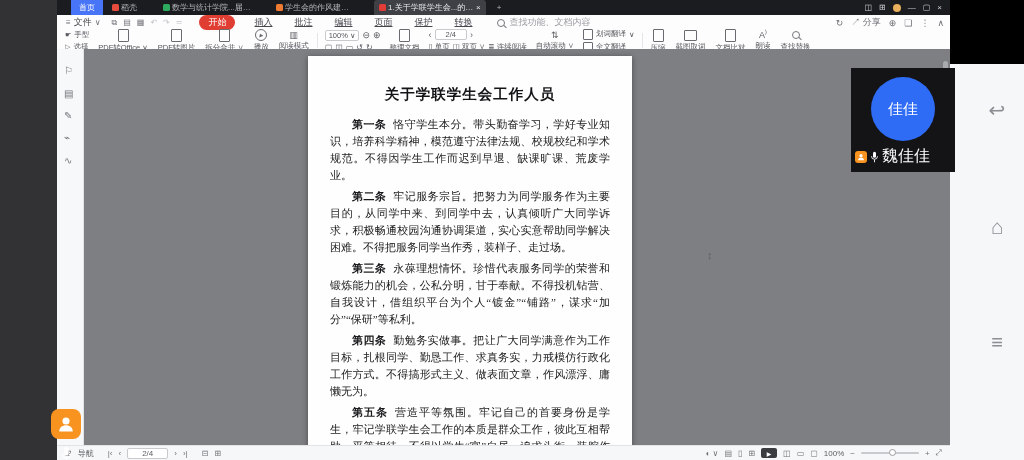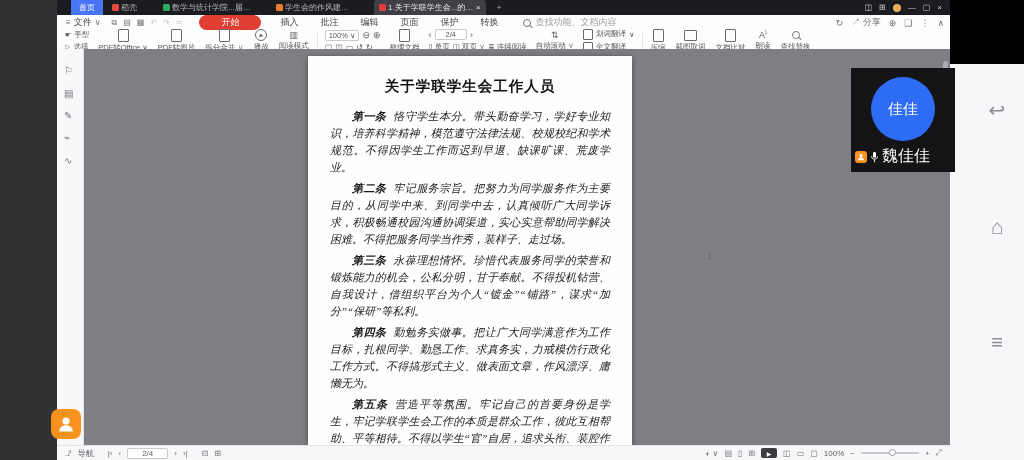--- a/index.html
+++ b/index.html
@@ -20,22 +20,22 @@
   .tab-label{overflow:hidden;text-overflow:ellipsis;white-space:nowrap;display:inline-block;}
   .tab-active{background:#3f4046;color:#e8e9ed;border-radius:3px 3px 0 0;margin-left:20px;}
   .ticon{width:7px;height:7px;border-radius:1.5px;flex:none;}
   .ti-docer{background:#e84c3d}.ti-excel{background:#2eaa5e}.ti-ppt{background:#ef7b32}.ti-pdf{background:#e23c39}
   .winctl{margin-left:auto;display:flex;align-items:center;gap:7px;padding-right:8px;color:#cfd0d4;font-size:8px;}
   .avatar-mini{width:8px;height:8px;border-radius:50%;background:#e8b05c;}
   
   .menubar{height:15px;display:flex;align-items:center;font-size:9px;color:#47484d;background:#fdfdfe;padding:0 6px;}
   .mb-ic{color:#6f7075;font-size:8px;margin:0 3px;}
   .mb-ic.dim{color:#c3c4c8;}
-  .pill{background:#e03e33;color:#fff;border-radius:8px;padding:1px 22px;font-size:9px;margin:0 8px 0 14px;}
-  .mmenu{margin:0 11px;}
+  .pill{background:#e03e33;color:#fff;border-radius:8px;padding:1px 9px;font-size:9px;margin:0 8px 0 14px;}
+  .mmenu{margin:0 11px;text-decoration:underline;}
   .msearch{display:flex;align-items:center;gap:4px;color:#9b9ca1;margin-left:14px;}
   .mright{margin-left:auto;display:flex;align-items:center;gap:8px;color:#6f7075;}
   
   .ribbon{height:21px;display:flex;align-items:center;font-size:7.5px;color:#55565a;background:#fdfdfe;
           border-bottom:1px solid #dfe0e3;padding:0 4px;white-space:nowrap;}
   .rbtn{display:flex;flex-direction:column;align-items:center;justify-content:center;gap:1px;padding:0 5px;}
   .ric{height:10px;line-height:10px;font-size:9px;color:#5e5f64;}
   .stackcol{display:flex;flex-direction:column;gap:2px;padding:0 4px;}
   .srow{display:flex;align-items:center;gap:3px;}
   .vdiv{width:1px;height:15px;background:#e4e5e8;margin:0 3px;flex:none;}
@@ -43,23 +43,23 @@
   .pagebox{border:1px solid #c9cacd;border-radius:2px;padding:0 10px;font-size:7.5px;background:#fff;}
   .dic{width:9px;height:11px;border:1px solid #6a6b70;border-radius:1px;display:inline-block;}
   .pcirc{width:10px;height:10px;border:1px solid #6a6b70;border-radius:50%;display:inline-flex;align-items:center;justify-content:center;font-size:5px;color:#6a6b70;}
   .lens{width:6px;height:6px;border:1px solid #77787d;border-radius:50%;position:relative;display:inline-block;}
   .lens::after{content:"";position:absolute;width:4px;height:1px;background:#77787d;transform:rotate(45deg);right:-3px;bottom:-1px;}
   
   .docarea{position:absolute;left:0;top:49px;right:0;bottom:15px;background:#7e7f83;overflow:hidden;}
   .sidepanel{position:absolute;left:0;top:0;width:26px;height:100%;background:#f7f8f9;border-right:1px solid #e2e3e6;}
   .spic{position:absolute;left:7px;font-size:10px;color:#75767b;}
   .page{position:absolute;left:251px;top:7px;width:324px;height:560px;background:#fefefe;box-shadow:0 1px 6px rgba(0,0,0,.4);}
-  .doc-title{padding-top:20px;text-align:center;font-family:"Liberation Serif","DejaVu Serif",serif;font-weight:bold;font-size:14.5px;line-height:20px;color:#141416;letter-spacing:1px;}
+  .doc-title{padding-top:28px;text-align:center;font-family:"Liberation Serif","DejaVu Serif",serif;font-weight:bold;font-size:14.5px;line-height:20px;color:#141416;letter-spacing:1px;}
   .doc-body{margin:12px 22px 0;font-family:"Liberation Serif","DejaVu Serif",serif;font-size:11px;line-height:17px;text-align:justify;color:#1a1a1c;}
-  .doc-body p{margin:4px 0 0;text-indent:2em;font-style:italic;}
+  .doc-body p{margin:4px 0 0;text-indent:2em;}
   .doc-body b{margin-right:7px;}
   .vscroll{position:absolute;right:2px;top:12px;width:5px;height:110px;background:#aaabae;border-radius:3px;}
   .scrollcur{position:absolute;left:650px;top:200px;font-size:11px;color:#5d5e63;}
   
   .statusbar{position:absolute;left:0;bottom:0;width:100%;height:15px;background:#f6f7f8;border-top:1px solid #e2e3e5;
              display:flex;align-items:center;font-size:8px;color:#5c5d61;padding:0 8px;box-sizing:border-box;gap:6px;}
   .sb-ic{color:#6f7075;font-size:8px;}
   .sb-pagebox{border:1px solid #c9cacd;background:#fff;border-radius:2px;padding:0 14px;font-size:8px;}
   .sb-right{margin-left:auto;display:flex;align-items:center;gap:6px;}
   .sb-play{width:16px;height:10px;background:#3b3c40;border-radius:2px;color:#fff;font-size:6px;display:flex;align-items:center;justify-content:center;}

